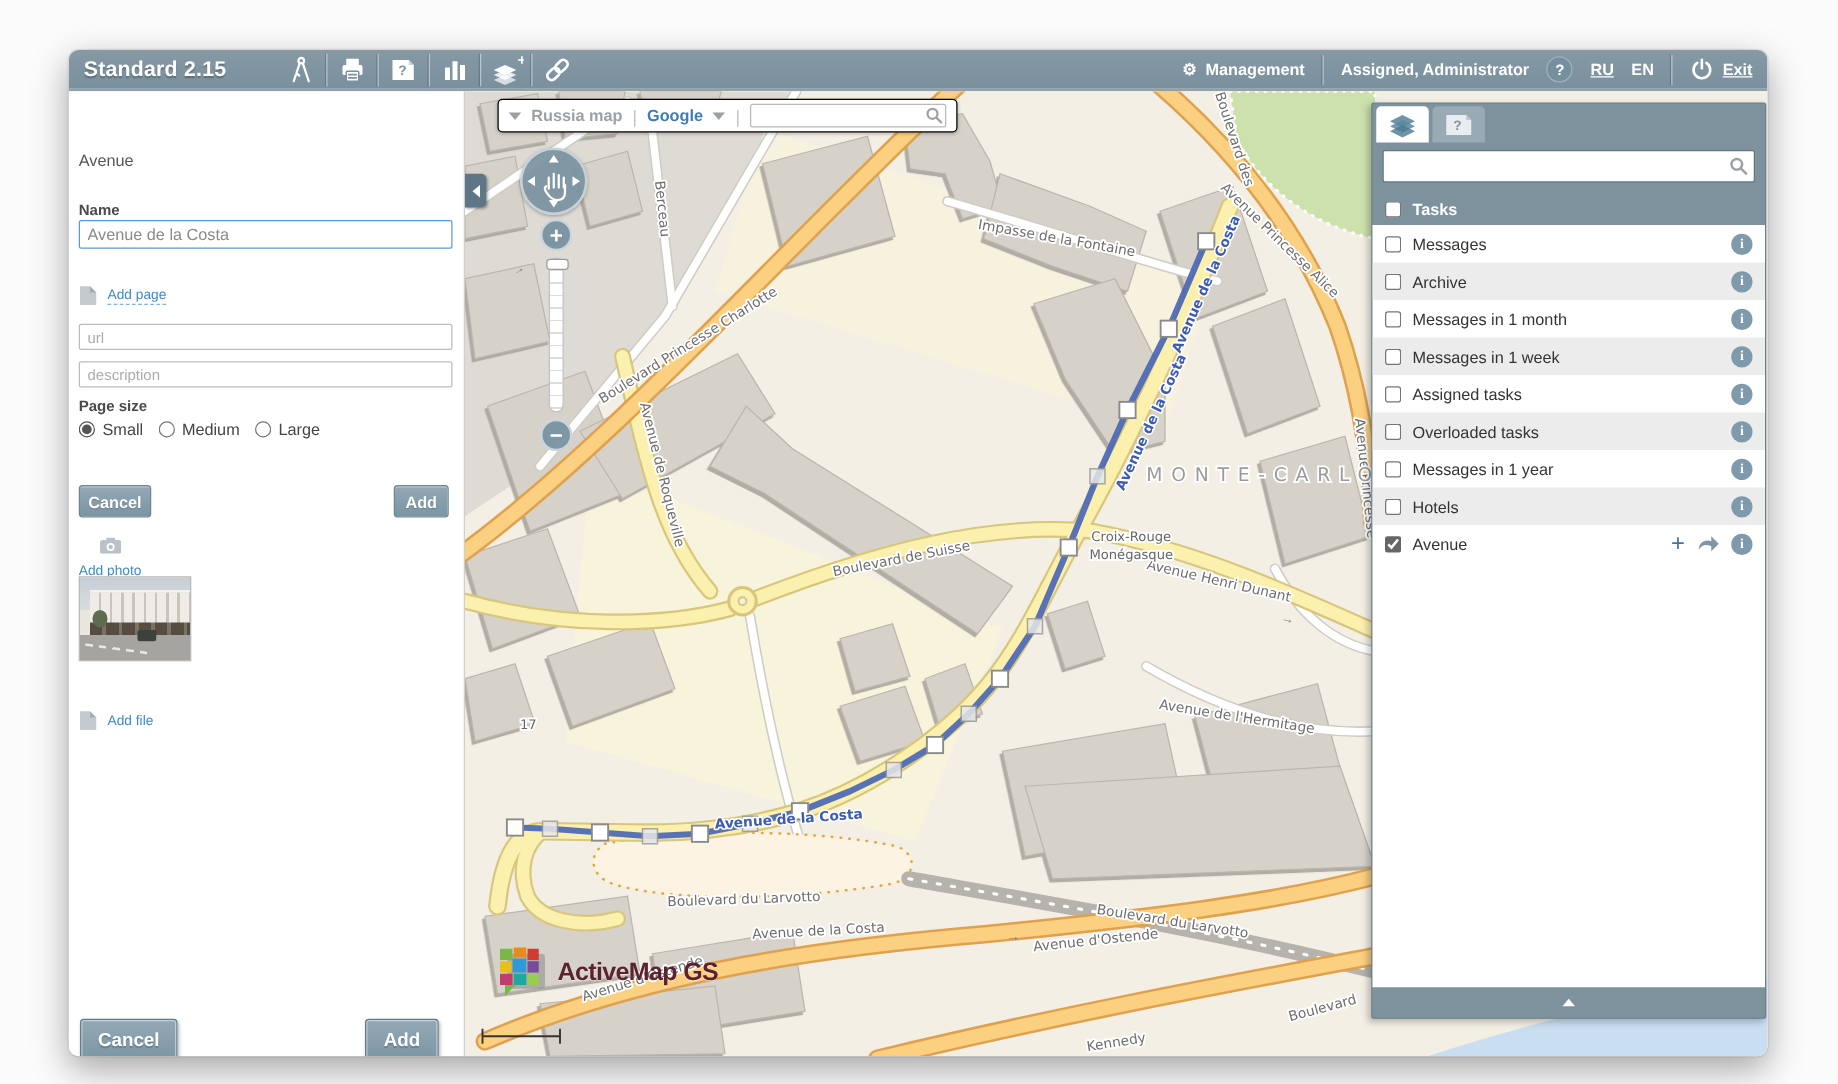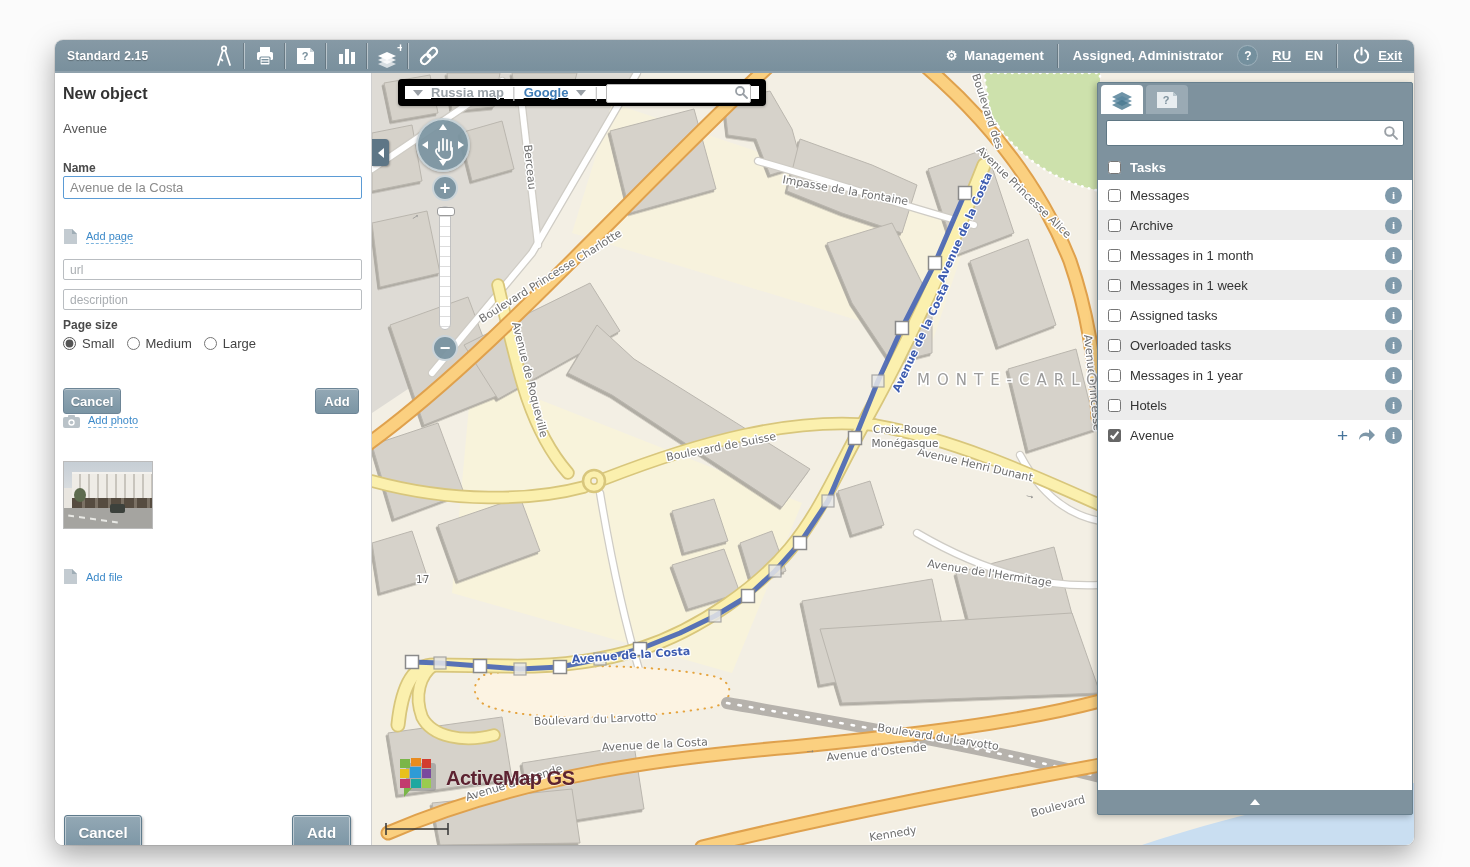--- a/index.html
+++ b/index.html
@@ -1,21 +1,21 @@
 <!DOCTYPE html>
 <html><head>
 <meta charset="utf-8">
 <style>
   * { margin:0; padding:0; box-sizing:border-box; }
   html,body { width:1470px; height:867px; background:#fbfbfb; font-family:"Liberation Sans", sans-serif; overflow:hidden; }
   .window { position:absolute; left:55px; top:40px; width:1359px; height:805px; background:#fff; border-radius:8px; box-shadow:0 10px 28px rgba(0,0,0,.35), 0 0 0 1px rgba(0,0,0,.08); overflow:hidden; }
 
   
   .topbar { position:absolute; left:0; top:0; width:100%; height:33px; background:linear-gradient(#8699a5,#79909d); border-bottom:2px solid #8fa1ac; display:flex; align-items:center; padding:0 12px; color:#fff; }
-  .app-title { font-size:12px; font-weight:bold; letter-spacing:.2px; margin-right:56px; text-shadow:0 1px 1px rgba(0,0,0,.25); }
+  .app-title { font-size:17px; font-weight:bold; letter-spacing:.2px; margin-right:40px; text-shadow:0 1px 1px rgba(0,0,0,.25); }
   .tb-icons { display:flex; align-items:center; height:100%; }
   .tb-btn { width:40px; height:100%; display:flex; align-items:center; justify-content:center; cursor:pointer; }
   .tb-sep { width:1px; height:26px; background:rgba(255,255,255,.45); box-shadow:-1px 0 0 rgba(0,0,0,.18); }
   .tb-right { margin-left:auto; display:flex; align-items:center; gap:14px; font-size:13px; font-weight:bold; }
   .tb-right .sep2 { width:1px; height:24px; background:rgba(255,255,255,.45); box-shadow:-1px 0 0 rgba(0,0,0,.18); }
   .help-badge { width:21px; height:21px; border-radius:50%; background:#74909e; border:1px solid #9fb2bc; display:flex; align-items:center; justify-content:center; font-size:12px; cursor:pointer; }
   .lang { cursor:pointer; }
   .u { text-decoration:underline; }
   .mgmt { display:flex; align-items:center; gap:7px; cursor:pointer; }
   .exit-group { display:flex; align-items:center; gap:7px; cursor:pointer; }
@@ -35,37 +35,37 @@
   .ghost-input { position:absolute; left:8px; width:299px; height:21px; border:1px solid #b9bdc1; border-radius:2px; padding:0 6px; font-size:12px; color:#666; font-family:"Liberation Sans",sans-serif; outline:none; }
   .ghost-input::placeholder { color:#a9adb1; }
   .url-input { top:186px; }
   .desc-input { top:216px; }
   .pagesize-label { top:245px; }
   .radio-row { position:absolute; left:8px; top:263px; display:flex; align-items:center; gap:6px; font-size:13px; color:#444; }
   .radio-row label { margin-right:6px; }
   .btn { display:inline-flex; align-items:center; justify-content:center; background:linear-gradient(#93a8b5,#7b95a4); color:#fff; font-weight:bold; border:1px solid #6d8596; border-radius:3px; cursor:pointer; box-shadow:inset 0 1px 0 rgba(255,255,255,.35); text-shadow:0 1px 1px rgba(0,0,0,.2);margin-top:24px; }
   .btn-cancel-sm { position:absolute; left:8px; top:291px; width:58px; height:26px; font-size:13px; }
   .btn-add-sm { position:absolute; right:12px; top:291px; width:44px; height:26px; font-size:13px; }
-  .row-addphoto { top:341px; }
+  .row-addphoto { top:357px;flex-direction:column; }
   .photo { position:absolute; left:8px; top:388px; width:90px; height:68px; border:1px solid #bbb; overflow:hidden; cursor:pointer; background:#e9e6e0; }
   .photo .sky { position:absolute; left:0; top:0; width:100%; height:26px; background:linear-gradient(#c6ced5,#d8dcdf); }
   .photo .bld { position:absolute; left:8px; top:10px; width:82px; height:30px; background:repeating-linear-gradient(90deg,#efece6 0 7px,#c9c5bd 7px 9px); border-top:2px solid #f4f2ee; }
   .photo .shop { position:absolute; left:8px; top:36px; width:82px; height:10px; background:repeating-linear-gradient(90deg,#564c40 0 10px,#7b7164 10px 13px); }
   .photo .road { position:absolute; left:0; top:46px; width:100%; height:22px; background:#a5a4a0; }
   .photo .mark { position:absolute; left:4px; top:56px; width:50px; height:2px; background:repeating-linear-gradient(90deg,#e8e8e4 0 6px,transparent 6px 11px); transform:rotate(8deg); }
   .photo .car { position:absolute; left:46px; top:42px; width:15px; height:9px; background:#3c413c; border-radius:2px; }
   .photo .tree { position:absolute; left:10px; top:26px; width:12px; height:14px; background:#5d6b4e; border-radius:50%; }
   .row-addfile { top:495px; }
   .btn-cancel-lg { position:absolute; left:9px; top:718px; width:78px; height:35px; font-size:15px; border:1px solid #5f7b8c; box-shadow:inset 0 0 0 1px rgba(255,255,255,.45), 1px 2px 3px rgba(0,0,0,.3); }
   .btn-add-lg { position:absolute; left:237px; top:718px; width:59px; height:35px; font-size:15px; border:1px solid #5f7b8c; box-shadow:inset 0 0 0 1px rgba(255,255,255,.45), 1px 2px 3px rgba(0,0,0,.3); }
 
   
   .map-area { position:absolute; left:317px; top:33px; width:1042px; height:772px; background:#f3efe4; overflow:hidden; }
   .map-svg { position:absolute; left:0; top:0; }
-  .map-topbar { position:absolute; left:26px; top:6px; width:368px; height:27px; background:#fff; border:7px solid #000000; border-radius:4px; box-shadow:0 1px 3px rgba(0,0,0,.25); display:flex; align-items:center; padding:0 8px; gap:8px; z-index:4;text-decoration:underline; }
+  .map-topbar { position:absolute; left:26px; top:6px; width:368px; height:27px; background:#fff; border:1px solid #000000; border-radius:4px; box-shadow:0 1px 3px rgba(0,0,0,.25); display:flex; align-items:center; padding:0 8px; gap:8px; z-index:4; }
   .caret { width:0; height:0; border-left:5px solid transparent; border-right:5px solid transparent; border-top:6px solid #9aa0a6; cursor:pointer; }
   .basemap-name { font-size:13px; font-weight:bold; color:#9aa2a8; cursor:pointer; }
   .provider-name { font-size:13px; font-weight:bold; color:#3f7cb6; cursor:pointer; }
   .vsep { color:#c2c2c2; font-size:14px; }
   .map-search { position:relative; flex:1; height:19px; }
   .map-search input { width:100%; height:100%; border:1px solid #b9b9b9; border-radius:2px; padding:0 20px 0 5px; font-size:12px; outline:none; font-family:"Liberation Sans",sans-serif; }
   .mag { position:absolute; right:3px; top:2px; }
   .collapse-tab { position:absolute; left:0; top:66px; width:17px; height:27px; background:#5e7686; border-radius:0 4px 4px 0; display:flex; align-items:center; justify-content:center; cursor:pointer; z-index:4; box-shadow:1px 1px 2px rgba(0,0,0,.3); }
   .collapse-tab .arr { width:0; height:0; border-top:5px solid transparent; border-bottom:5px solid transparent; border-right:6px solid #fff; }
   .pan-ctl { position:absolute; left:44px; top:45px; width:54px; height:54px; border-radius:50%; background:rgba(120,146,160,.92); border:2px solid rgba(255,255,255,.55); z-index:4; cursor:pointer; box-shadow:0 1px 3px rgba(0,0,0,.3); }
@@ -427,21 +427,20 @@
             <rect x="13" y="22" width="10" height="9" fill="#1ea8a0"></rect>
             <rect x="24" y="22" width="9" height="9" fill="#9acc4f"></rect>
           <path d="M6 31 L6 40 L14 31 Z" fill="#7ab648"></path>
         </g>
       </svg>
       <span class="logo-text">ActiveMap GS</span>
     </div>
   </div>
 
   <div class="left-panel">
-    <div class="lp lp-heading">New object</div>
     <div class="lp lp-subtitle">Avenue</div>
     <div class="lp lp-label name-label">Name</div>
     <input class="name-input" type="text" value="Avenue de la Costa" style="">
 
     <div class="link-row row-addpage">
       <svg width="15" height="17" viewBox="0 0 15 17">
           <path d="M1 1 h8 l5 5 v10 h-13 z" fill="#c3cbd1"></path>
           <path d="M9 1 l5 5 h-5 z" fill="#9fadb6"></path>
         </svg>
       <span class="link dotted">Add page</span>

